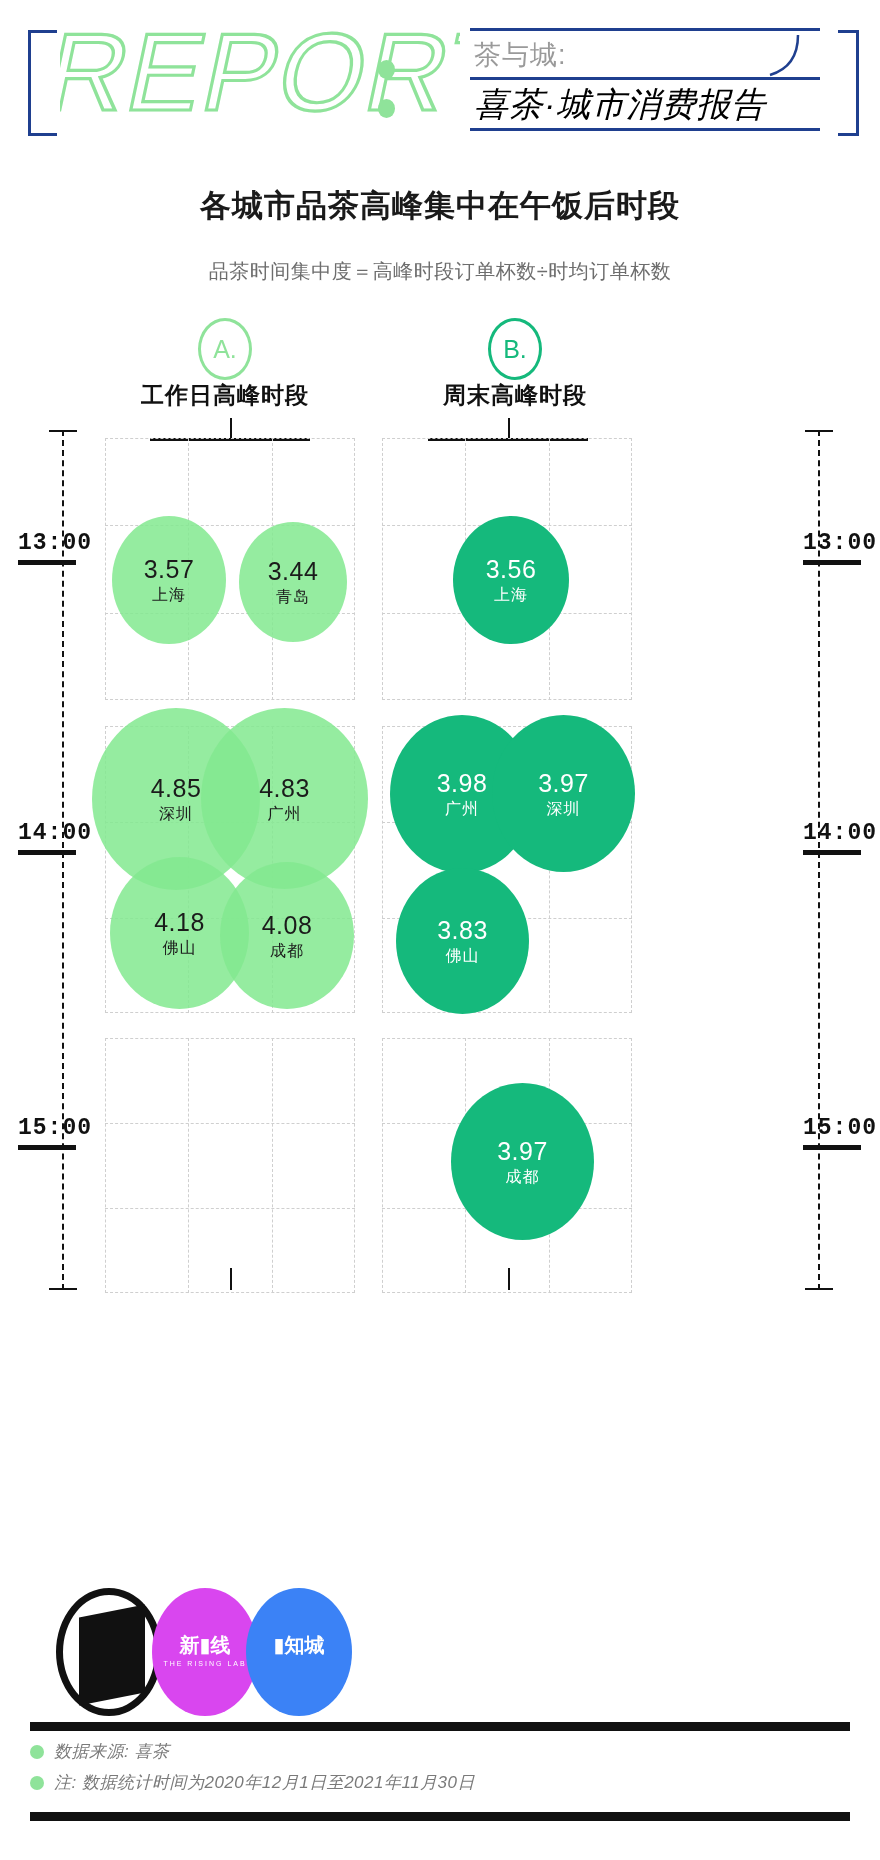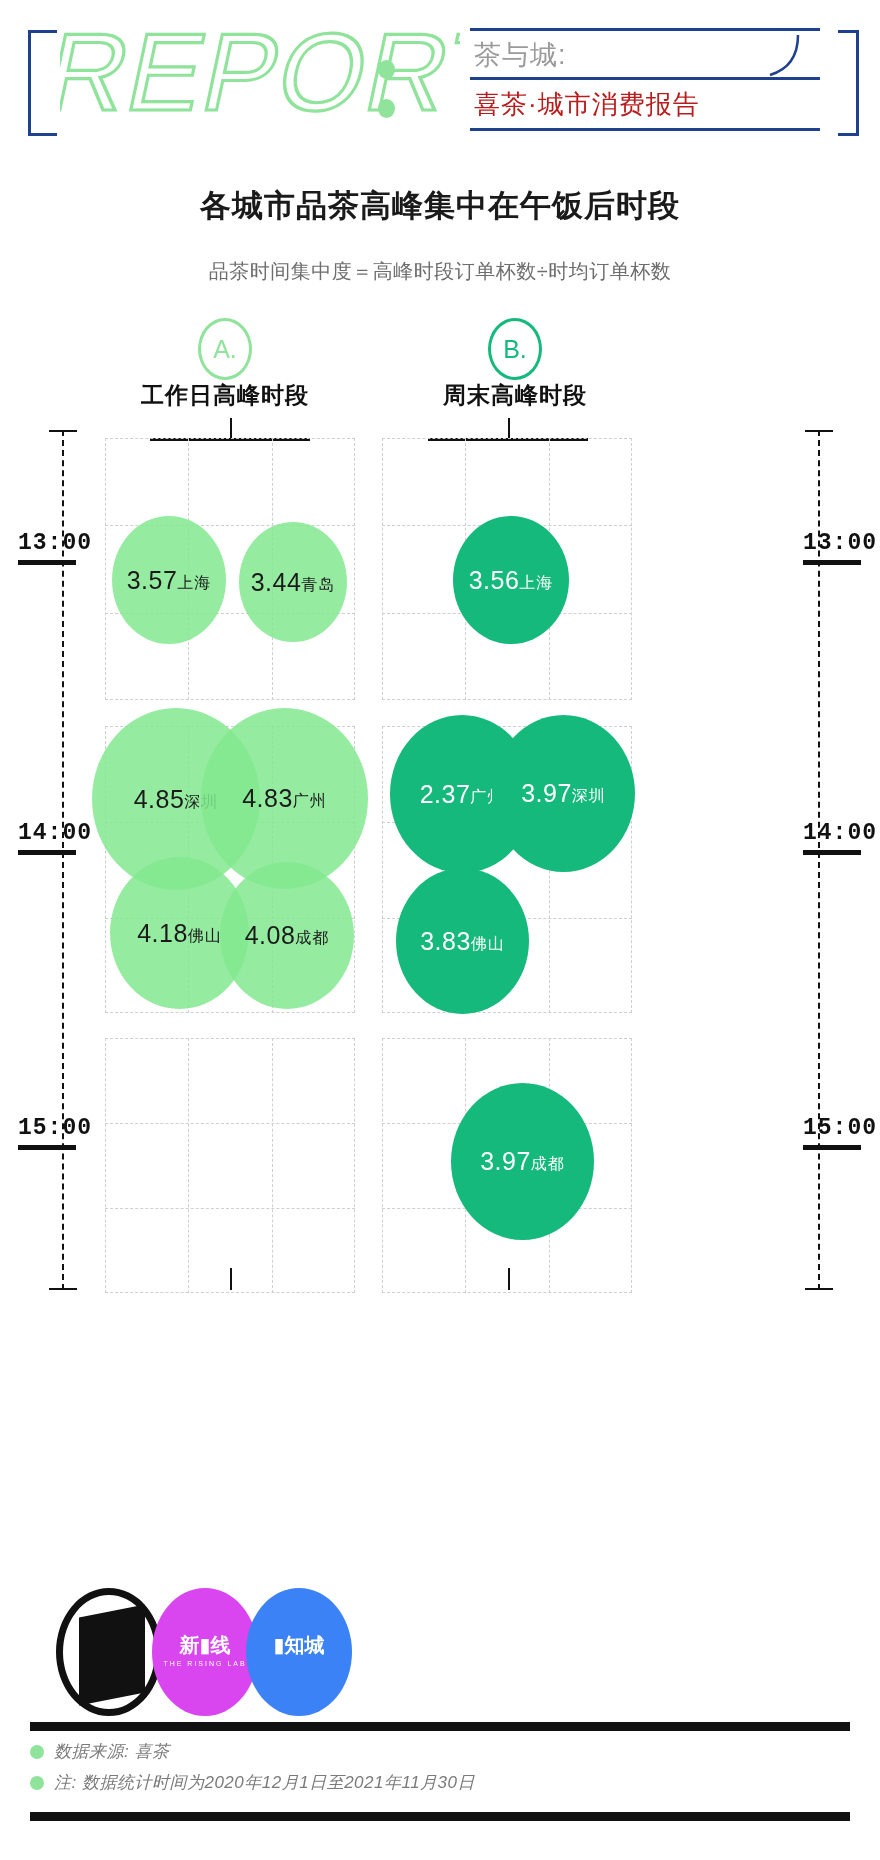--- a/index.html
+++ b/index.html
@@ -18,22 +18,22 @@
     border:3px solid #1f3f8f;border-left:none;}
   .report-word{position:absolute;left:60px;top:18px;width:400px;height:120px;}
   .report-word svg{display:block;}
   .hdr-right{position:absolute;left:470px;top:28px;width:350px;height:104px;}
   .hdr-rule{position:absolute;left:0;width:350px;height:3px;background:#1f3f8f;}
   .hdr-rule.r1{top:0;}
   .hdr-rule.r2{top:49px;}
   .hdr-rule.r3{top:100px;}
   .hdr-line1{position:absolute;left:4px;top:8px;font-size:27px;color:#9a9a9a;
     letter-spacing:1px;line-height:38px;}
-  .hdr-line2{position:absolute;left:4px;top:57px;font-size:26px;color:#b91c1c;
-    letter-spacing:1px;line-height:38px;}
+  .hdr-line2{position:absolute;left:4px;top:57px;font-size:34px;color:#000000;
+    letter-spacing:1px;line-height:38px;font-style:italic;}
   .hdr-swoosh{position:absolute;left:272px;top:5px;width:60px;height:44px;}
 
   
   .main-title{position:absolute;left:0;top:185px;width:880px;text-align:center;
     font-size:31px;font-weight:bold;color:#1a1a1a;letter-spacing:1px;}
   .formula{position:absolute;left:0;top:258px;width:880px;text-align:center;
     font-size:20px;color:#6d6d6d;letter-spacing:0.5px;}
 
   
   .panel-head{position:absolute;width:260px;text-align:center;}
@@ -61,21 +61,21 @@
   .ttick .bar{margin-top:4px;width:58px;height:5px;background:#111;}
 
   .plot{position:absolute;top:8px;width:250px;height:850px;}
   .plot.a{left:105px;}
   .plot.b{left:382px;}
   .grid-box{position:absolute;left:0;width:250px;border:1px dashed #cfcfcf;box-sizing:border-box;}
   .vline{position:absolute;width:0;border-left:1px dashed #cfcfcf;}
   .hline{position:absolute;left:0;width:250px;height:0;border-top:1px dashed #cfcfcf;}
 
   .bubble{position:absolute;border-radius:50%;
-    display:flex;flex-direction:row;align-items:center;justify-content:center;
+    display:flex;flex-direction:column;align-items:center;justify-content:center;
     text-align:center;line-height:1;}
   .bubble .val{font-size:25px;letter-spacing:0.5px;
     font-family:"Liberation Sans","DejaVu Sans",sans-serif;}
   .bubble .city{font-size:16px;margin-top:5px;letter-spacing:1px;}
   .bubble.light{background:rgba(130,233,143,0.85);color:#1b1b1b;}
   .bubble.dark{background:#15b97c;color:#ffffff;}
 
   .tickmark{position:absolute;width:0;height:22px;border-left:2px solid #111;}
   .tickrule{position:absolute;height:3px;background:#111;}
 
@@ -251,21 +251,21 @@
       <div class="vline" style="left:167px;top:600px;height:255px;"></div>
       <div class="hline" style="top:685px;"></div>
       <div class="hline" style="top:770px;"></div>
 
       <div class="bubble dark" style="left:71px;top:78px;width:116px;height:128px;">
         <span class="val">3.56</span>
         <span class="city">上海</span>
       </div>
 
       <div class="bubble dark" style="left:8px;top:277px;width:144px;height:158px;">
-        <span class="val">2.37</span>
+        <span class="val">3.98</span>
         <span class="city">广州</span>
       </div>
       <div class="bubble dark" style="left:110px;top:277px;width:143px;height:157px;">
         <span class="val">3.97</span>
         <span class="city">深圳</span>
       </div>
       <div class="bubble dark" style="left:14px;top:430px;width:133px;height:146px;">
         <span class="val">3.83</span>
         <span class="city">佛山</span>
       </div>

